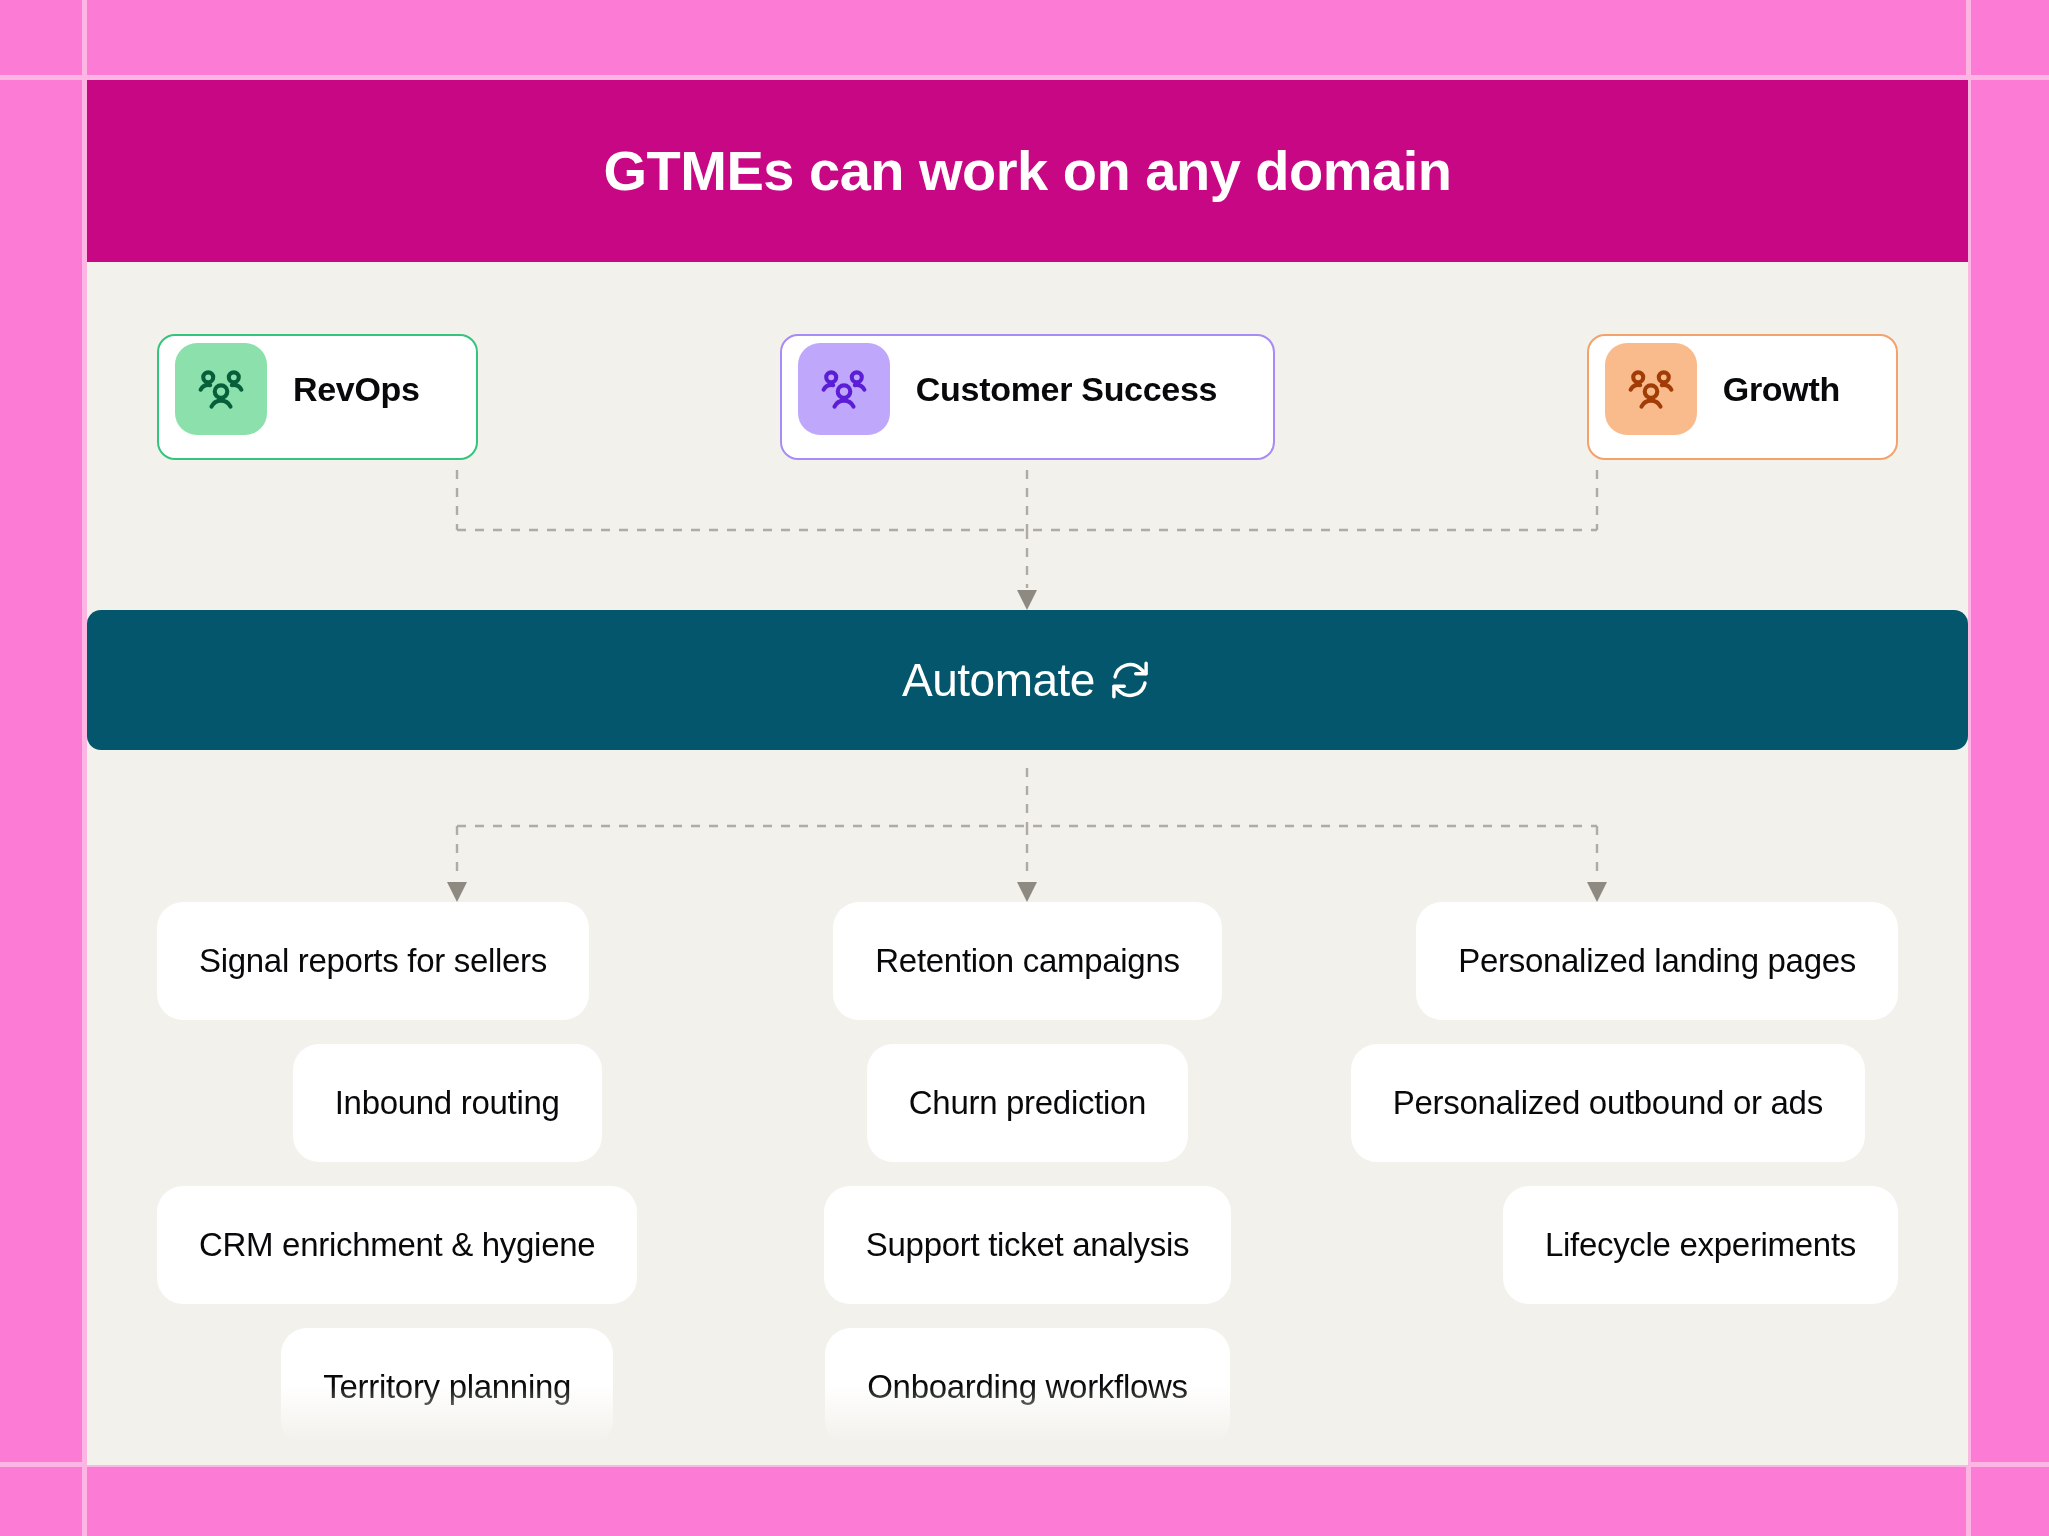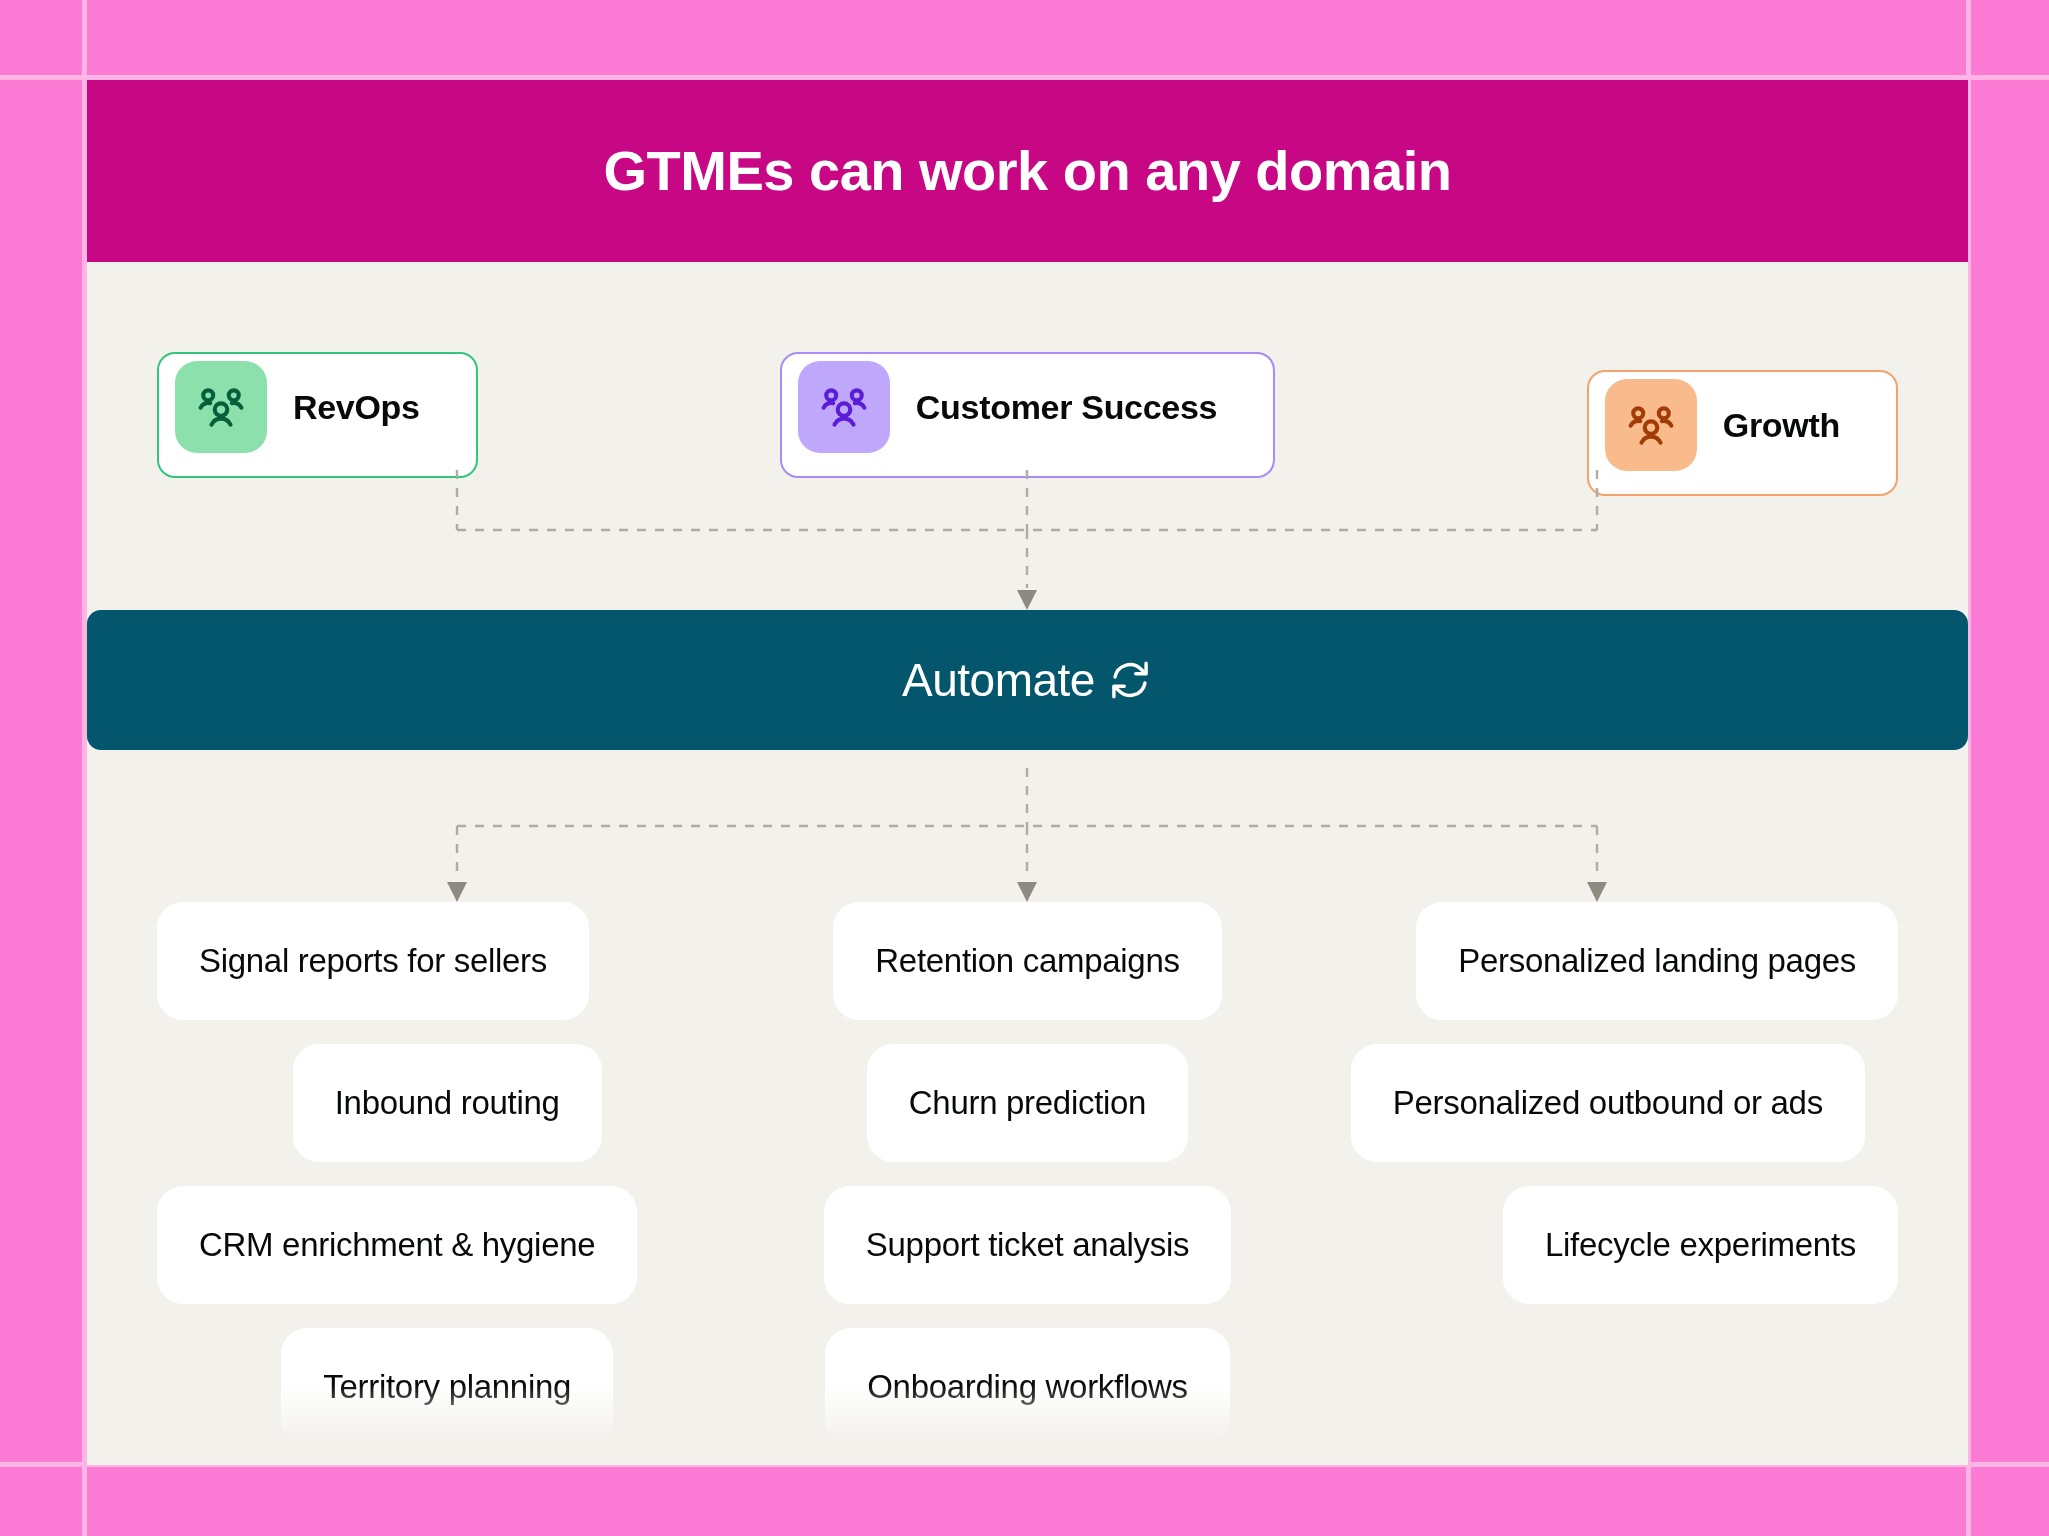--- a/index.html
+++ b/index.html
@@ -245,21 +245,21 @@
               <path d="M2.6 12.3a4.2 4.2 0 0 1 4.4-2.1"></path>
               <circle cx="17.9" cy="6.6" r="2.3"></circle>
               <path d="M21.4 12.3a4.2 4.2 0 0 0-4.4-2.1"></path>
             </svg>
           </div>
           <div class="domain-label">Customer Success</div>
         </div>
       </div>
 
       <div class="domain-col col-2">
-        <div class="domain-card" id="domain-card-2" style="border-color: rgb(243, 162, 107); margin-top: 36px;">
+        <div class="domain-card" id="domain-card-2" style="border-color: rgb(243, 162, 107);">
           <div class="domain-icon-tile" id="domain-tile-2" style="background: rgb(249, 187, 140); color: rgb(161, 60, 6);">
             <svg viewBox="0 0 24 24" fill="none" stroke="currentColor" stroke-width="1.9" stroke-linecap="round" stroke-linejoin="round">
               <circle cx="12" cy="13.2" r="2.9"></circle>
               <path d="M7.6 20.1a4.9 4.9 0 0 1 8.8 0"></path>
               <circle cx="6.1" cy="6.6" r="2.3"></circle>
               <path d="M2.6 12.3a4.2 4.2 0 0 1 4.4-2.1"></path>
               <circle cx="17.9" cy="6.6" r="2.3"></circle>
               <path d="M21.4 12.3a4.2 4.2 0 0 0-4.4-2.1"></path>
             </svg>
           </div>

